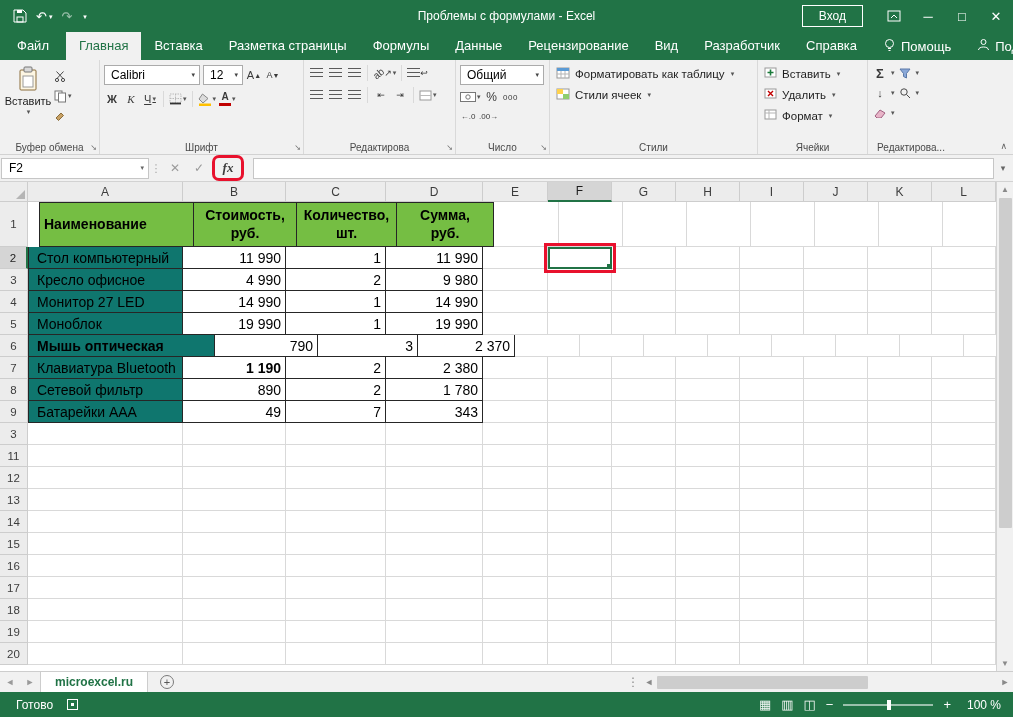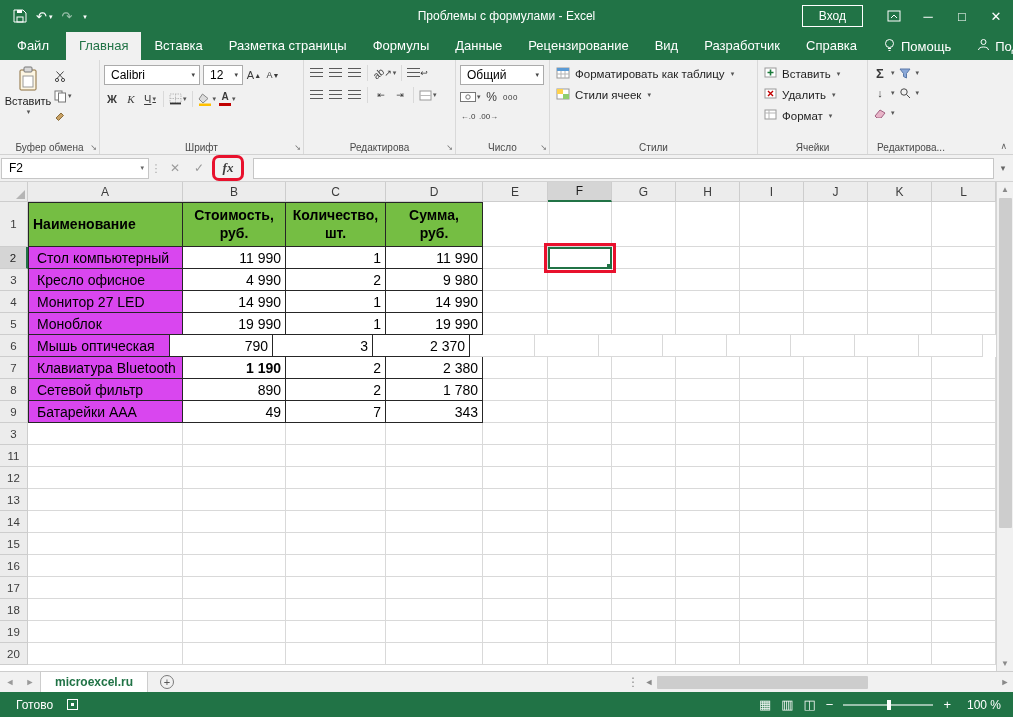--- a/index.html
+++ b/index.html
@@ -72,22 +72,22 @@
   .g-row.hdr { height:20px; }
   .g-row.r1 { height:45px; }
   .g-corner { width:28px; flex:none; background:#ececec; border-right:1px solid #cdcdcd; border-bottom:1px solid #cdcdcd; position:relative; }
   .g-corner::after { content:''; position:absolute; right:2px; bottom:2px; border-left:9px solid transparent; border-bottom:9px solid #b5b5b5; }
   .g-colhdr { flex:none; background:#ececec; border-right:1px solid #cdcdcd; border-bottom:1px solid #cdcdcd; font-size:12px; color:#3c3c3c; display:flex; align-items:center; justify-content:center; }
   .g-colhdr.sel { background:#d5d5d5; border-bottom:2px solid #217346; color:#1e1e1e; }
   .g-rowhdr { width:28px; flex:none; background:#ececec; border-right:1px solid #cdcdcd; border-bottom:1px solid #cdcdcd; font-size:11.5px; color:#3c3c3c; display:flex; align-items:center; justify-content:center; }
   .g-rowhdr.sel { background:#d5d5d5; border-right:2px solid #217346; color:#1e1e1e; }
   .g-cell { flex:none; border-right:1px solid #d9d9d9; border-bottom:1px solid #d9d9d9; font-size:14px; color:#000; display:flex; align-items:center; padding:0 4px; overflow:hidden; white-space:nowrap; background:#fff; }
   .t-hdr { background:#75BE43; font-weight:bold; justify-content:center; text-align:center; white-space:pre-line; line-height:1.25; font-size:14px; }
-  .t-hdr.c0 { justify-content:flex-start; text-align:left; }
-  .t-name { background:#d946ef;padding-left:8px; }
+  .t-hdr.c0 { justify-content:flex-start; text-align:left;margin-left:11px; }
+  .t-name { background:#0f766e;padding-left:8px; }
   .t-num { justify-content:flex-end; }
   .tb { border-right:1px solid #262626; border-bottom:1px solid #262626; }
   .tb-l { border-left:1px solid #262626; }
   .tb-t { border-top:1px solid #262626; }
   .g-cell.selected { position:relative; z-index:3; border:2px solid #217346; outline:3px solid #e8112d; outline-offset:1px; background:#fff; }
   .g-cell.selected::after { content:''; position:absolute; right:-3px; bottom:-3px; width:5px; height:5px; background:#217346; border:1px solid #fff; }
 
   .vscroll { width:17px; flex:none; background:#f1f1f1; border-left:1px solid #d4d4d4; display:flex; flex-direction:column; align-items:center; }
   .vs-btn { height:15px; font-size:8px; color:#8a8a8a; display:flex; align-items:center; }
   .vs-thumb { width:13px; height:330px; background:#cdcdcd; border-radius:1px; margin-top:1px; }
@@ -538,21 +538,21 @@
           <div class="g-cell" style="width: 64px;"></div>
           <div class="g-cell" style="width: 64px;"></div>
           <div class="g-cell" style="width: 64px;"></div>
           <div class="g-cell" style="width: 64px;"></div>
           <div class="g-cell" style="width: 64px;"></div>
           <div class="g-cell" style="width: 64px;"></div>
           <div class="g-cell" style="width: 64px;"></div>
         </div>
         <div class="g-row">
           <div class="g-rowhdr">6</div>
-          <div class="g-cell tb tb-l t-name" style="width: 142px;">Мышь оптическая</div>
+          <div class="g-cell tb tb-l t-name" style="width: 187px; font-weight: bold;">Мышь оптическая</div>
           <div class="g-cell tb t-num" style="width: 103px;">790</div>
           <div class="g-cell tb t-num" style="width: 100px;">3</div>
           <div class="g-cell tb t-num" style="width: 97px;">2 370</div>
           <div class="g-cell" style="width: 65px;"></div>
           <div class="g-cell" style="width: 64px;"></div>
           <div class="g-cell" style="width: 64px;"></div>
           <div class="g-cell" style="width: 64px;"></div>
           <div class="g-cell" style="width: 64px;"></div>
           <div class="g-cell" style="width: 64px;"></div>
           <div class="g-cell" style="width: 64px;"></div>

